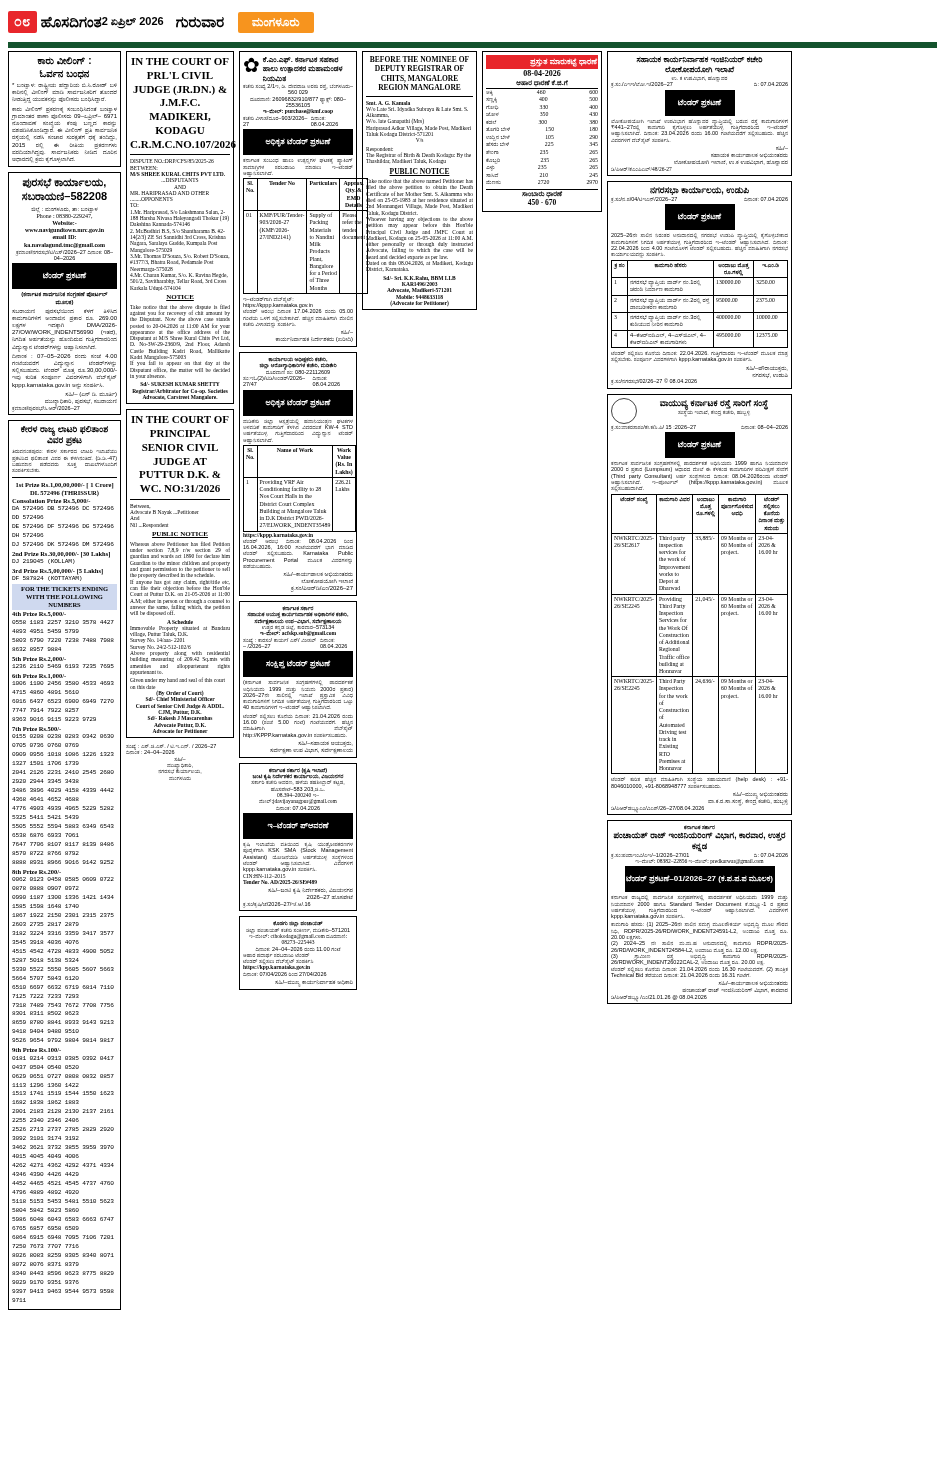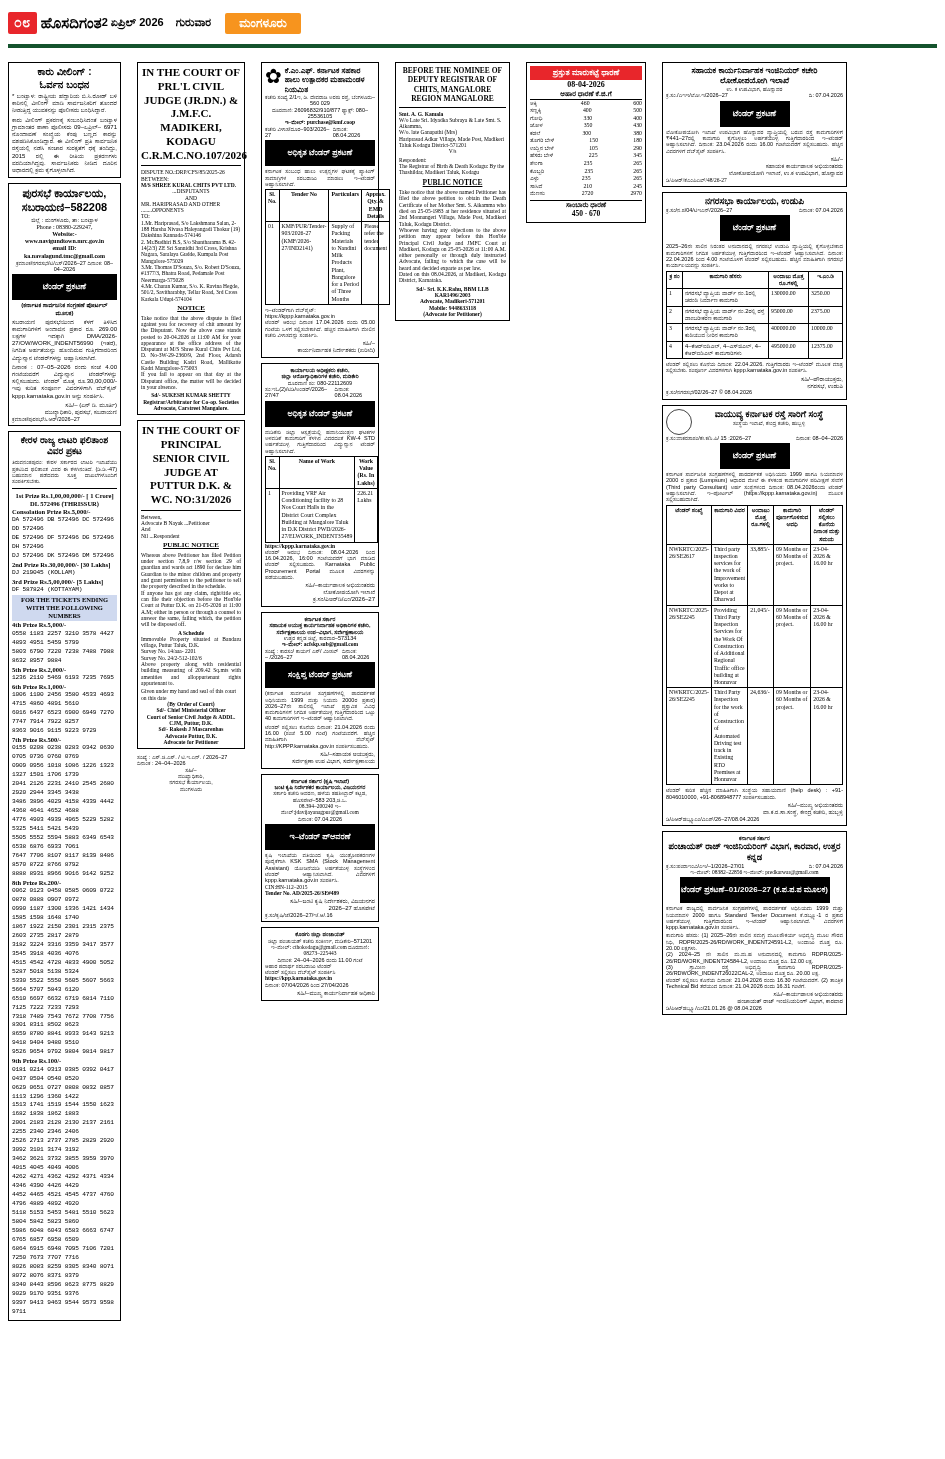--- a/index.html
+++ b/index.html
@@ -9,38 +9,38 @@
     height: 1459px;
     background: #ffffff;
     font-family: "Liberation Serif", serif;
     color: #000;
     font-size: 7px;
     line-height: 1.25;
   }
   .page { position: relative; width: 945px; height: 1459px; padding: 6px 8px; }
 
   
-  .masthead { display:flex; align-items:center; border-bottom:4px solid #14532d; padding-bottom:4px; height:42px; }
+  .masthead { display:flex; align-items:center; border-bottom:6px solid #14532d; padding-bottom:4px; height:42px; }
   .logo-box { background:#e8262b; color:#fff; font-weight:bold; font-size:14px; padding:2px 6px; border-radius:2px; margin-right:4px; letter-spacing:0.5px;}
   .brand { font-size:15px; font-weight:bold; letter-spacing:0px; }
   .center-title { flex:1; text-align:center; font-size:22px; font-weight:bold; letter-spacing:2px; }
   .date-block { font-size:11px; font-weight:bold; margin-right:12px; }
-  .day-block { font-size:11px; font-weight:bold; margin-right:14px; }
+  .day-block { font-size:15px; font-weight:bold; margin-right:14px; }
   .edition { background:#f7941e; color:#fff; font-size:12px; font-weight:bold; padding:3px 14px; border-radius:2px; }
 
   
-  .cols { display:flex; gap:16px; margin-top:14px; height:1396px; }
+  .cols { display:flex; gap:5px; margin-top:3px; height:1396px; }
   .col { display:flex; flex-direction:column; gap:5px; }
   .c1 { width:113px; } .c2 { width:108px; } .c3 { width:118px; }
   .c4 { width:115px; } .c5 { width:120px; } .c6 { width:185px; }
 
   .box { border:1px solid #000; padding:3px; }
   .box.nb { border:none; padding:0; }
   .hdr-band { background:#000; color:#fff; text-align:center; font-weight:bold; font-size:8px; padding:8px 1px; margin:2px 0; }
-  .hdr-red { background:#e8262b; color:#fff; text-align:center; font-weight:bold; font-size:8px; padding:2px 1px; }
+  .hdr-red { background:#e8262b; color:#fff; text-align:right; font-weight:bold; font-size:8px; padding:2px 1px; }
   .ttl { text-align:center; font-weight:bold; font-size:11px; margin-bottom:2px; }
   .ttl-sm { font-weight:bold; font-size:7.5px; }
   .ctr { text-align:center; }
   .just { text-align:justify; }
   .bold { font-weight:bold;font-family:Liberation Serif, serif; }
   .u { text-decoration:underline; }
   .tiny { font-size:6px; line-height:1.2; }
   .xtiny { font-size:5.5px; line-height:1.15; }
   .sep { border-top:1px solid #000; margin:3px 0; }
 

